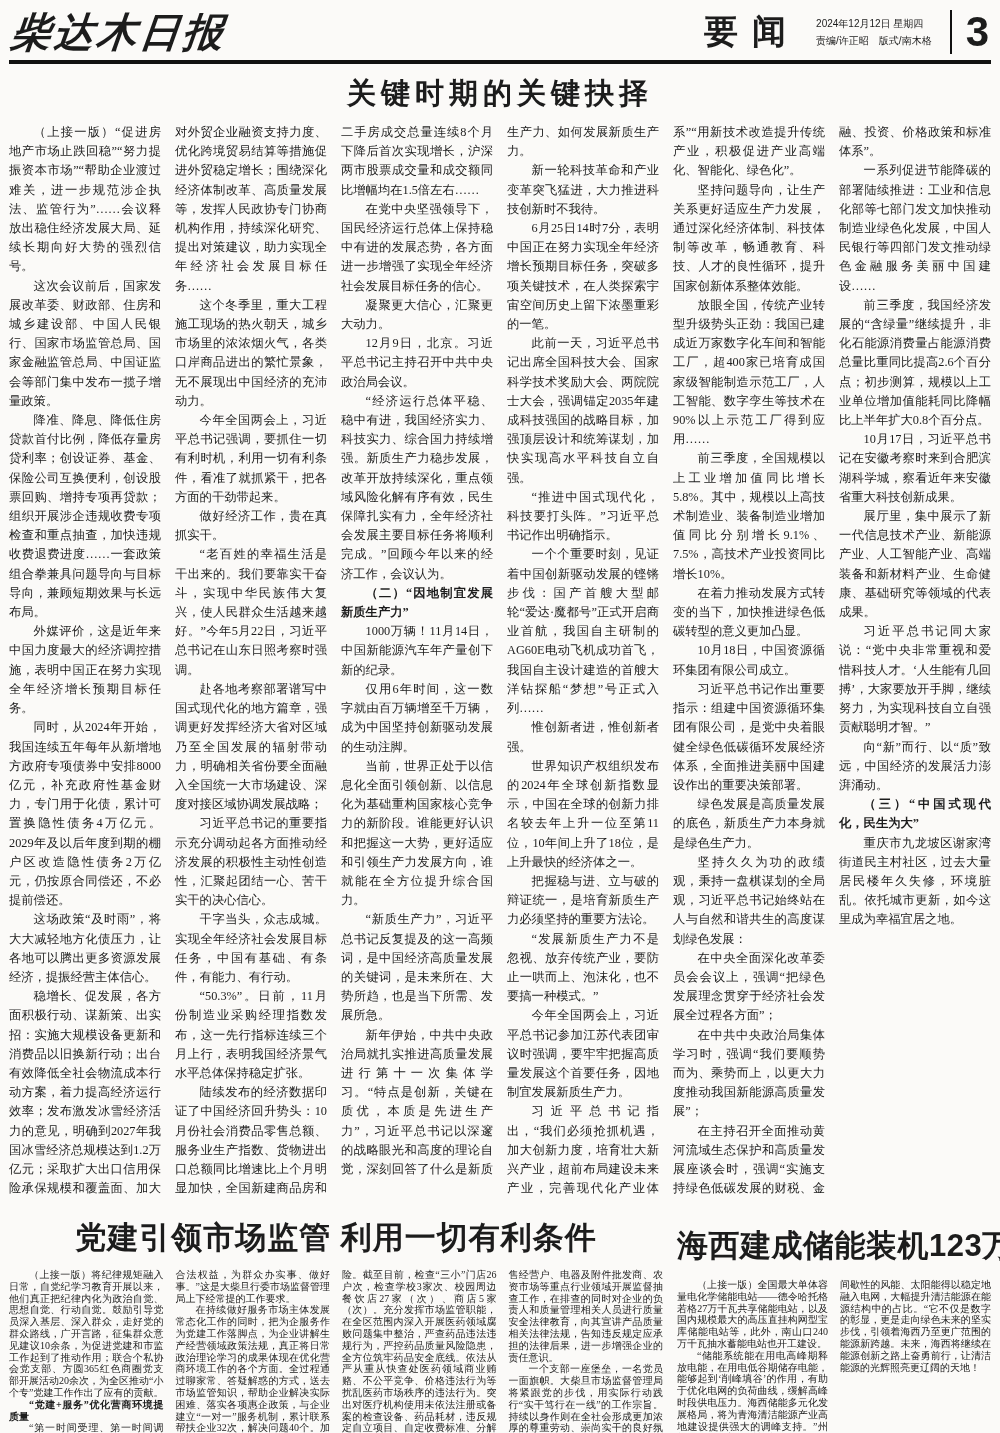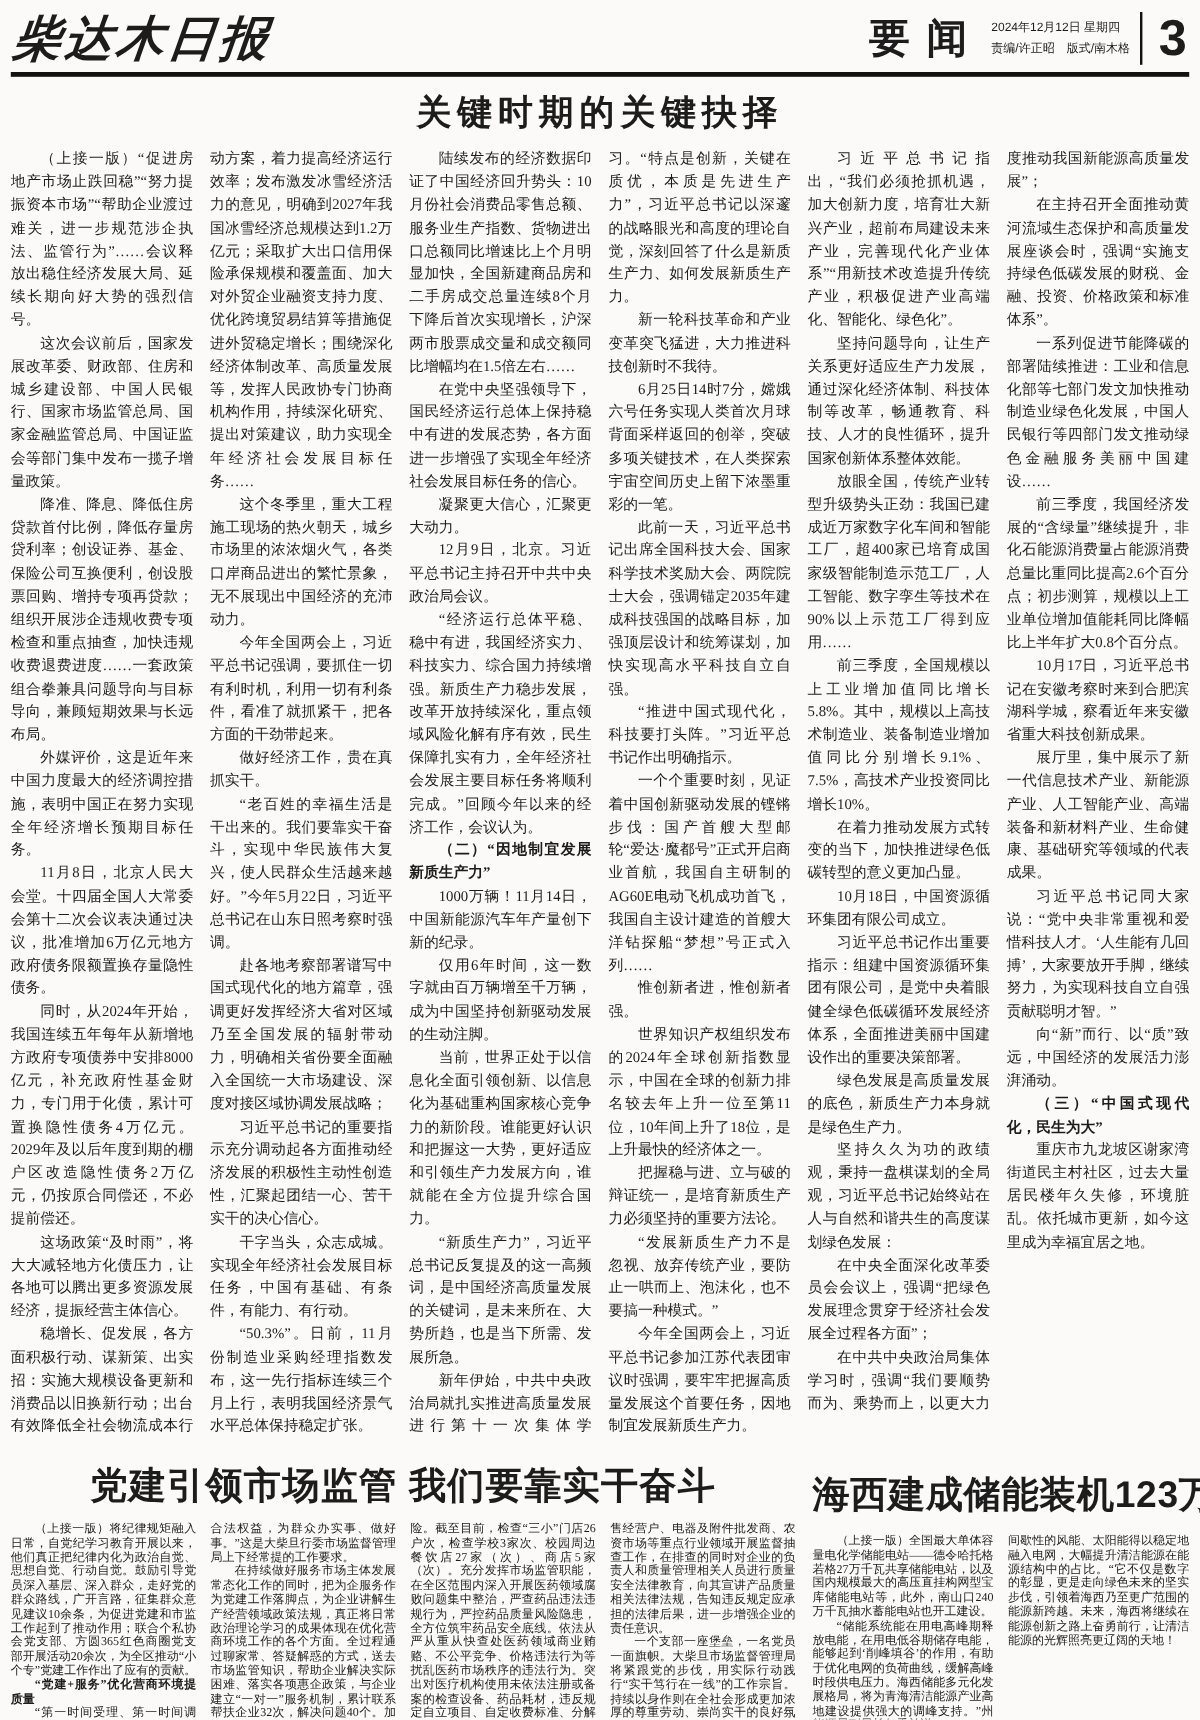--- a/index.html
+++ b/index.html
@@ -11,21 +11,21 @@
     padding: 6px 9px 4px 9px;
   }
   
   .header { display: flex; justify-content: space-between; align-items: center; height: 52px; padding: 0 2px; }
   .logo {
     font-family: "DejaVu Serif", serif;
     font-size: 40px; font-weight: bold; font-style: italic;
     letter-spacing: 3px; transform: skewX(-6deg);
     white-space: nowrap;
   }
-  .header-right { display: flex; align-items: center; gap: 6px; }
+  .header-right { display: flex; align-items: center; gap: 16px; }
   .section-name {
     font-family: "Liberation Sans", "DejaVu Sans", sans-serif;
     font-size: 34px; font-weight: 900; letter-spacing: 14px; white-space: nowrap;
   }
   .date-block { font-size: 10px; line-height: 17px; white-space: nowrap; font-family: "Liberation Sans", "DejaVu Sans", sans-serif; }
   .page-number {
     font-family: "Liberation Sans", "DejaVu Sans", sans-serif;
     font-size: 42px; font-weight: bold; line-height: 44px;
     border-left: 2px solid #111; padding-left: 14px; margin-left: 2px;
   }
@@ -87,21 +87,20 @@
 </div>
 <div class="top-rule"></div>
 
 <h1 class="main-headline">关键时期的关键抉择</h1>
 
 <div class="main-body">
     <p>（上接一版）“促进房地产市场止跌回稳”“努力提振资本市场”“帮助企业渡过难关，进一步规范涉企执法、监管行为”……会议释放出稳住经济发展大局、延续长期向好大势的强烈信号。</p>
     <p>这次会议前后，国家发展改革委、财政部、住房和城乡建设部、中国人民银行、国家市场监管总局、国家金融监管总局、中国证监会等部门集中发布一揽子增量政策。</p>
     <p>降准、降息、降低住房贷款首付比例，降低存量房贷利率；创设证券、基金、保险公司互换便利，创设股票回购、增持专项再贷款；组织开展涉企违规收费专项检查和重点抽查，加快违规收费退费进度……一套政策组合拳兼具问题导向与目标导向，兼顾短期效果与长远布局。</p>
     <p>外媒评价，这是近年来中国力度最大的经济调控措施，表明中国正在努力实现全年经济增长预期目标任务。</p>
-    <p>11月8日，北京人民大会堂。十四届全国人大常委会第十二次会议表决通过决议，批准增加6万亿元地方政府债务限额置换存量隐性债务。</p>
     <p>同时，从2024年开始，我国连续五年每年从新增地方政府专项债券中安排8000亿元，补充政府性基金财力，专门用于化债，累计可置换隐性债务4万亿元。2029年及以后年度到期的棚户区改造隐性债务2万亿元，仍按原合同偿还，不必提前偿还。</p>
     <p>这场政策“及时雨”，将大大减轻地方化债压力，让各地可以腾出更多资源发展经济，提振经营主体信心。</p>
     <p>稳增长、促发展，各方面积极行动、谋新策、出实招：实施大规模设备更新和消费品以旧换新行动；出台有效降低全社会物流成本行动方案，着力提高经济运行效率；发布激发冰雪经济活力的意见，明确到2027年我国冰雪经济总规模达到1.2万亿元；采取扩大出口信用保险承保规模和覆盖面、加大对外贸企业融资支持力度、优化跨境贸易结算等措施促进外贸稳定增长；围绕深化经济体制改革、高质量发展等，发挥人民政协专门协商机构作用，持续深化研究、提出对策建议，助力实现全年经济社会发展目标任务……</p>
     <p>这个冬季里，重大工程施工现场的热火朝天，城乡市场里的浓浓烟火气，各类口岸商品进出的繁忙景象，无不展现出中国经济的充沛动力。</p>
     <p>今年全国两会上，习近平总书记强调，要抓住一切有利时机，利用一切有利条件，看准了就抓紧干，把各方面的干劲带起来。</p>
     <p>做好经济工作，贵在真抓实干。</p>
     <p>“老百姓的幸福生活是干出来的。我们要靠实干奋斗，实现中华民族伟大复兴，使人民群众生活越来越好。”今年5月22日，习近平总书记在山东日照考察时强调。</p>
     <p>赴各地考察部署谱写中国式现代化的地方篇章，强调更好发挥经济大省对区域乃至全国发展的辐射带动力，明确相关省份要全面融入全国统一大市场建设、深度对接区域协调发展战略；</p>
     <p>习近平总书记的重要指示充分调动起各方面推动经济发展的积极性主动性创造性，汇聚起团结一心、苦干实干的决心信心。</p>
     <p>干字当头，众志成城。实现全年经济社会发展目标任务，中国有基础、有条件，有能力、有行动。</p>
@@ -111,21 +110,21 @@
     <p>凝聚更大信心，汇聚更大动力。</p>
     <p>12月9日，北京。习近平总书记主持召开中共中央政治局会议。</p>
     <p>“经济运行总体平稳、稳中有进，我国经济实力、科技实力、综合国力持续增强。新质生产力稳步发展，改革开放持续深化，重点领域风险化解有序有效，民生保障扎实有力，全年经济社会发展主要目标任务将顺利完成。”回顾今年以来的经济工作，会议认为。</p>
     <p class="subhead">（二）“因地制宜发展新质生产力”</p>
     <p>1000万辆！11月14日，中国新能源汽车年产量创下新的纪录。</p>
     <p>仅用6年时间，这一数字就由百万辆增至千万辆，成为中国坚持创新驱动发展的生动注脚。</p>
     <p>当前，世界正处于以信息化全面引领创新、以信息化为基础重构国家核心竞争力的新阶段。谁能更好认识和把握这一大势，更好适应和引领生产力发展方向，谁就能在全方位提升综合国力。</p>
     <p>“新质生产力”，习近平总书记反复提及的这一高频词，是中国经济高质量发展的关键词，是未来所在、大势所趋，也是当下所需、发展所急。</p>
     <p>新年伊始，中共中央政治局就扎实推进高质量发展进行第十一次集体学习。“特点是创新，关键在质优，本质是先进生产力”，习近平总书记以深邃的战略眼光和高度的理论自觉，深刻回答了什么是新质生产力、如何发展新质生产力。</p>
     <p>新一轮科技革命和产业变革突飞猛进，大力推进科技创新时不我待。</p>
-    <p>6月25日14时7分，嫦娥六号任务实现人类首次月球背面采样返回的创举，突破多项关键技术，在人类探索宇宙空间历史上留下浓墨重彩的一笔。</p>
+    <p>6月25日14时7分，表明中国正在努力实现全年经济增长预期目标任务，突破多项关键技术，在人类探索宇宙空间历史上留下浓墨重彩的一笔。</p>
     <p>此前一天，习近平总书记出席全国科技大会、国家科学技术奖励大会、两院院士大会，强调锚定2035年建成科技强国的战略目标，加强顶层设计和统筹谋划，加快实现高水平科技自立自强。</p>
     <p>“推进中国式现代化，科技要打头阵。”习近平总书记作出明确指示。</p>
     <p>一个个重要时刻，见证着中国创新驱动发展的铿锵步伐：国产首艘大型邮轮“爱达·魔都号”正式开启商业首航，我国自主研制的AG60E电动飞机成功首飞，我国自主设计建造的首艘大洋钻探船“梦想”号正式入列……</p>
     <p>惟创新者进，惟创新者强。</p>
     <p>世界知识产权组织发布的2024年全球创新指数显示，中国在全球的创新力排名较去年上升一位至第11位，10年间上升了18位，是上升最快的经济体之一。</p>
     <p>把握稳与进、立与破的辩证统一，是培育新质生产力必须坚持的重要方法论。</p>
     <p>“发展新质生产力不是忽视、放弃传统产业，要防止一哄而上、泡沫化，也不要搞一种模式。”</p>
     <p>今年全国两会上，习近平总书记参加江苏代表团审议时强调，要牢牢把握高质量发展这个首要任务，因地制宜发展新质生产力。</p>
     <p>习近平总书记指出，“我们必须抢抓机遇，加大创新力度，培育壮大新兴产业，超前布局建设未来产业，完善现代化产业体系”“用新技术改造提升传统产业，积极促进产业高端化、智能化、绿色化”。</p>
     <p>坚持问题导向，让生产关系更好适应生产力发展，通过深化经济体制、科技体制等改革，畅通教育、科技、人才的良性循环，提升国家创新体系整体效能。</p>
@@ -144,21 +143,21 @@
     <p>10月17日，习近平总书记在安徽考察时来到合肥滨湖科学城，察看近年来安徽省重大科技创新成果。</p>
     <p>展厅里，集中展示了新一代信息技术产业、新能源产业、人工智能产业、高端装备和新材料产业、生命健康、基础研究等领域的代表成果。</p>
     <p>习近平总书记同大家说：“党中央非常重视和爱惜科技人才。‘人生能有几回搏’，大家要放开手脚，继续努力，为实现科技自立自强贡献聪明才智。”</p>
     <p>向“新”而行、以“质”致远，中国经济的发展活力澎湃涌动。</p>
     <p class="subhead">（三）“中国式现代化，民生为大”</p>
     <p>重庆市九龙坡区谢家湾街道民主村社区，过去大量居民楼年久失修，环境脏乱。依托城市更新，如今这里成为幸福宜居之地。</p>
   </div>
 
 <div class="bottom">
   <div class="bottom-left">
-    <h2 class="bl-headline">党建引领市场监管 我们要靠实干奋斗</h2>
+    <h2 class="bl-headline">党建引领市场监管 利用一切有利条件</h2>
     <div class="small-body bl-body">
         <p>（上接一版）将纪律规矩融入日常，自党纪学习教育开展以来，他们真正把纪律内化为政治自觉、思想自觉、行动自觉。鼓励引导党员深入基层、深入群众，走好党的群众路线，广开言路，征集群众意见建议10余条，为促进党建和市监工作起到了推动作用；联合个私协会党支部、方圆365红色商圈党支部开展活动20余次，为全区推动“小个专”党建工作作出了应有的贡献。</p>
         <p class="subhead">“党建+服务”优化营商环境提质量</p>
         <p>“第一时间受理、第一时间调处、第一时间反馈”“让消费权益保护工作提质增效，切实维护消费者合法权益，为群众办实事、做好事。”这是大柴旦行委市场监督管理局上下经常提的工作要求。</p>
         <p>在持续做好服务市场主体发展常态化工作的同时，把为企服务作为党建工作落脚点，为企业讲解生产经营领域政策法规，真正将日常政治理论学习的成果体现在优化营商环境工作的各个方面。全过程通过聊家常、答疑解惑的方式，送去市场监管知识，帮助企业解决实际困难、落实各项惠企政策，与企业建立“一对一”服务机制，累计联系帮扶企业32次，解决问题40个。加强食品生产监管，严厉打击违法生产加工行为，防控企业食品安全风险。截至目前，检查“三小”门店26户次，检查学校3家次、校园周边餐饮店27家（次）、商店5家（次）。充分发挥市场监管职能，在全区范围内深入开展医药领域腐败问题集中整治，严查药品违法违规行为，严控药品质量风险隐患，全方位筑牢药品安全底线。依法从严从重从快查处医药领域商业贿赂、不公平竞争、价格违法行为等扰乱医药市场秩序的违法行为。突出对医疗机构使用未依法注册或备案的检查设备、药品耗材，违反规定自立项目、自定收费标准、分解项目收费等问题的整治。围绕烟花爆竹销售经营户、加油站、水泥销售经营户、电器及附件批发商、农资市场等重点行业领域开展监督抽查工作，在排查的同时对企业的负责人和质量管理相关人员进行质量安全法律教育，向其宣讲产品质量相关法律法规，告知违反规定应承担的法律后果，进一步增强企业的责任意识。</p>
         <p>一个支部一座堡垒，一名党员一面旗帜。大柴旦市场监督管理局将紧跟党的步伐，用实际行动践行“实干笃行在一线”的工作宗旨。持续以身作则在全社会形成更加浓厚的尊重劳动、崇尚实干的良好氛围，推动市场监管工作不断迈上新台阶，为构建新发展格局、推动高质量发展贡献更大力量。</p>
       </div>
   </div>
   <div class="bottom-right">
     <h2 class="br-headline">海西建成储能装机123万千瓦</h2>

